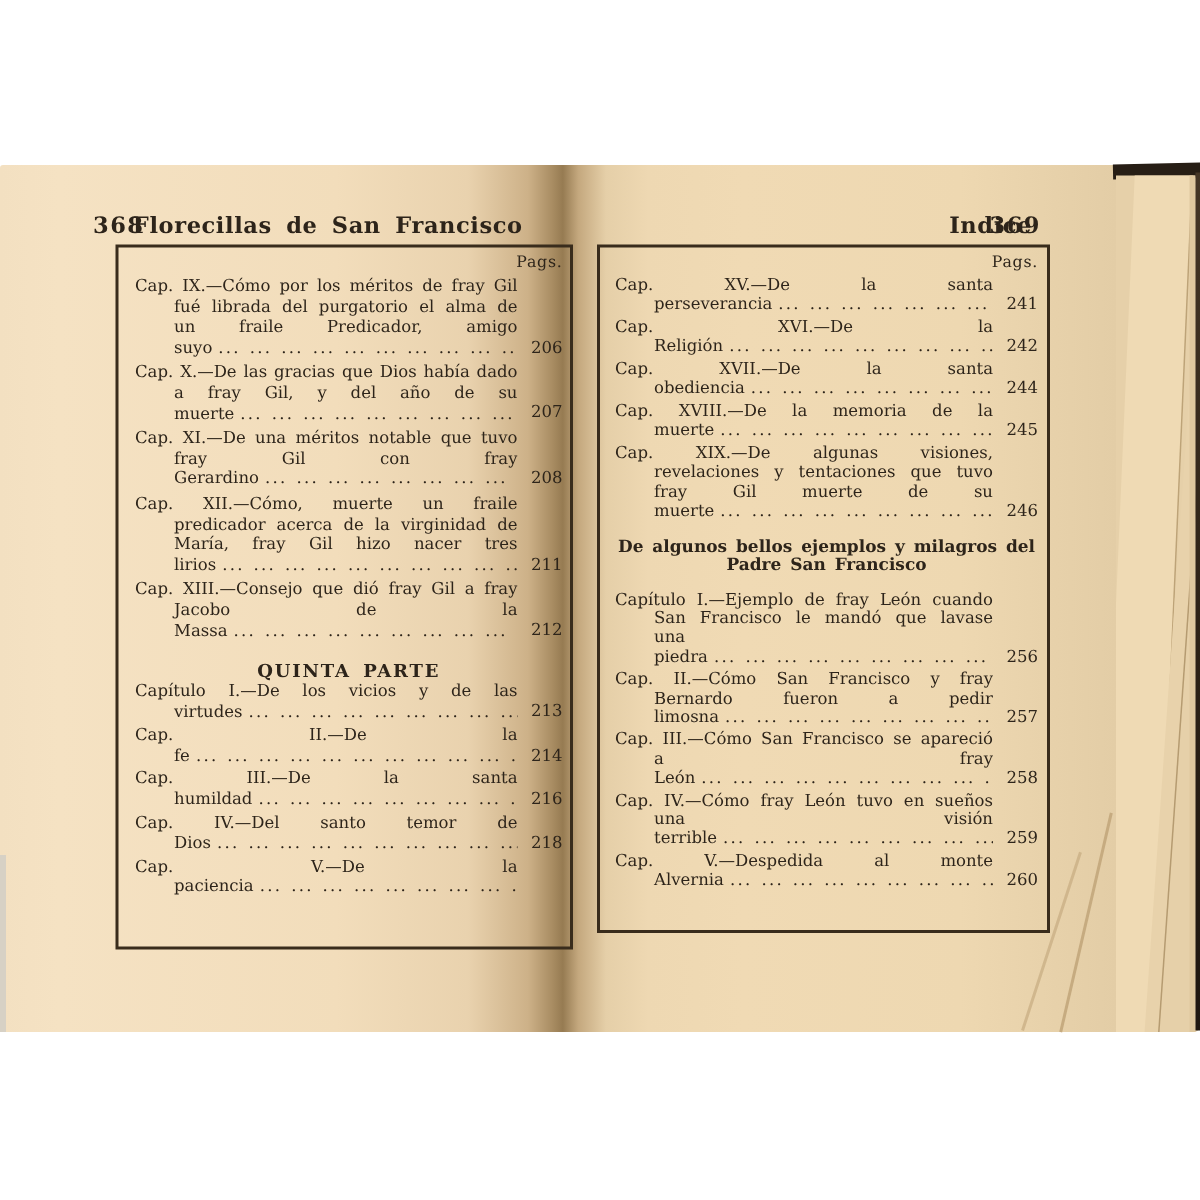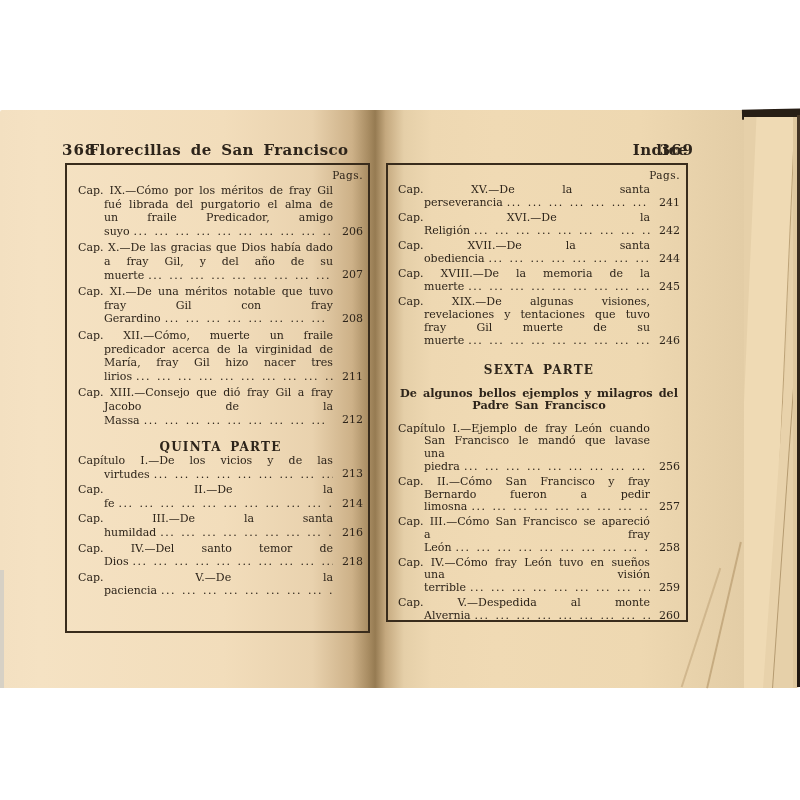--- a/index.html
+++ b/index.html
@@ -37,21 +37,21 @@
   .page{position:absolute;top:0;height:578px;}
   .page.left{left:0;width:378px;}
   .page.right{left:378px;width:366px;}
 
   .running-head{position:absolute;top:31px;left:0;right:0;height:20px;font-size:15px;font-weight:bold;}
   .folio-left{position:absolute;left:62px;top:0;letter-spacing:1px;}
   .rh-title-left{position:absolute;left:65px;width:307px;text-align:center;letter-spacing:.4px;word-spacing:4px;}
   .rh-title-right{position:absolute;left:8px;width:302px;text-align:right;letter-spacing:.4px;word-spacing:3px;}
   .folio-right{position:absolute;left:8px;width:308px;text-align:right;top:0;letter-spacing:1px;}
 
-  .box{position:absolute;border:2px solid #392c1c;overflow:hidden;}
+  .box{position:absolute;border:2px solid #392c1c;overflow:hidden;margin-left:12px;}
   .box.leftbox{left:65px;top:53px;width:305px;height:470px;padding:4px 5px 0 11px;box-sizing:border-box;}
   .box.rightbox{left:8px;top:53px;width:302px;height:459px;padding:4px 6px 0 10px;box-sizing:border-box;}
 
   .pags{text-align:right;font-size:10.5px;line-height:13px;margin-bottom:2px;letter-spacing:.5px;}
 
   .toc{display:block;}
   .entry{position:relative;margin-bottom:2px;}
   .inner{margin-right:30px;overflow:hidden;text-align:justify;padding-left:26px;text-indent:-26px;word-spacing:1px;}
   .page.left  .inner{font-size:11px;line-height:13.6px;}
   .page.right .inner{font-size:11px;line-height:12.8px;}
@@ -183,21 +183,20 @@
               <div class="inner"><span class="t">Cap. XVIII.—De la memoria de la muerte</span><span class="dots">... ... ... ... ... ... ... ... ... ... ... ... ... ... ... ... ... ...</span></div>
               <span class="pg">245</span>
             </div>
 
             <div class="entry">
               <div class="inner"><span class="t">Cap. XIX.—De algunas visiones, revelaciones y tentaciones que tuvo fray Gil muerte de su muerte</span><span class="dots">... ... ... ... ... ... ... ... ... ... ... ... ... ... ... ... ... ...</span></div>
               <span class="pg">246</span>
             </div>
           </div>
 
-        <div class="part-head">SEXTA PARTE</div>
         <div class="part-sub">De algunos bellos ejemplos y milagros del Padre San Francisco</div>
 
         <div class="toc group2">
 
             <div class="entry">
               <div class="inner"><span class="t">Capítulo I.—Ejemplo de fray León cuando San Francisco le mandó que lavase una piedra</span><span class="dots">... ... ... ... ... ... ... ... ... ... ... ... ... ... ... ... ... ...</span></div>
               <span class="pg">256</span>
             </div>
 
             <div class="entry">

